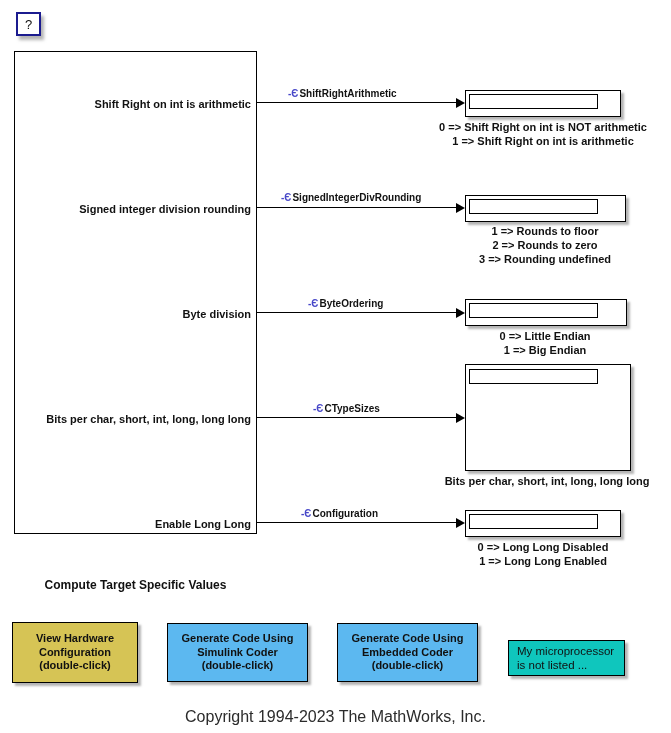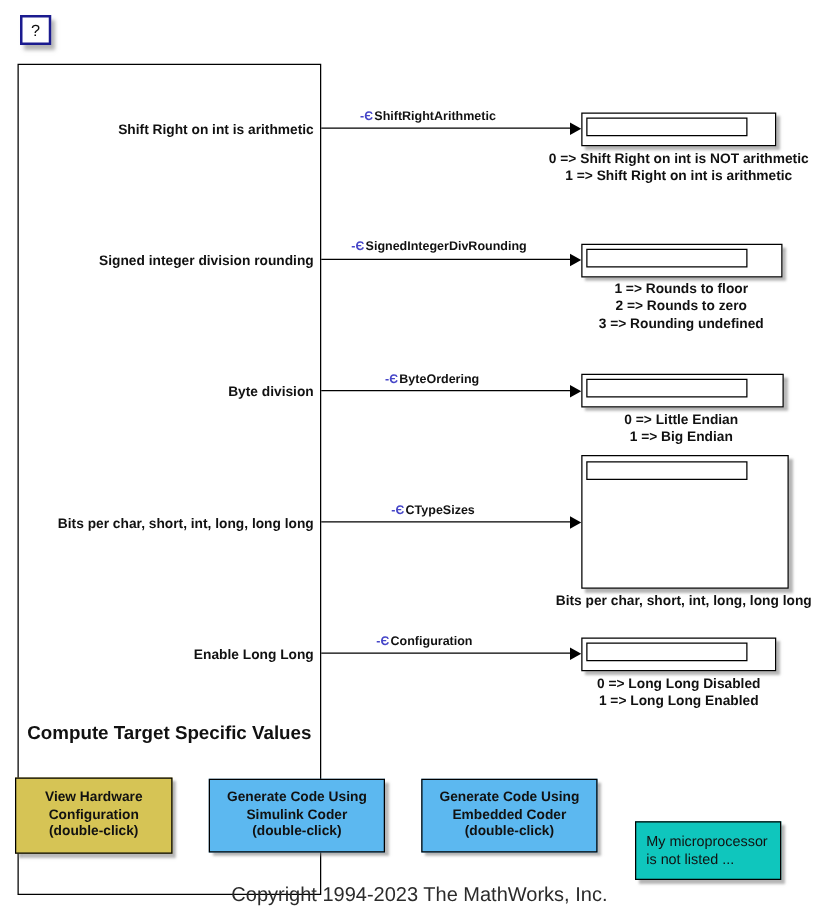--- a/index.html
+++ b/index.html
@@ -19,35 +19,35 @@
     left: 16px; top: 12px; width: 25px; height: 24px;
     background: #ffffff;
     border: 2px solid #1b1b8f;
     box-shadow: 3px 4px 3px rgba(120,120,120,0.55);
     display: flex; align-items: center; justify-content: center;
     font-size: 13px; color: #111;
   }
 
   
   .subsystem {
-    left: 14px; top: 51px; width: 243px; height: 665px;
+    left: 14px; top: 51px; width: 243px; height: 483px;
     background: #ffffff;
     border: 1.4px solid #000000;
   }
   .port-label {
     position: absolute;
     right: 5px;
     height: 14px; line-height: 14px;
     font-size: 11px; font-weight: bold; color: #111;
     white-space: nowrap;
   }
   .subsystem-label {
     left: 14px; top: 578px; width: 243px;
     text-align: center;
-    font-size: 15px; font-weight: bold; color: #111;
+    font-size: 12px; font-weight: bold; color: #111;
   }
 
   
   .sig-line { background: #000; height: 1.4px; }
   .arrowhead {
     width: 0; height: 0;
     border-top: 5px solid transparent;
     border-bottom: 5px solid transparent;
     border-left: 9px solid #000;
   }
@@ -181,18 +181,18 @@
 
   <div class="abs dc-button" style="left: 12px; top: 622px; width: 126px; height: 61px; background-color: rgb(214, 196, 85);">View Hardware
 Configuration
 (double-click)</div>
   <div class="abs dc-button" style="left: 167px; top: 623px; width: 141px; height: 59px; background-color: rgb(92, 184, 240);">Generate Code Using
 Simulink Coder
 (double-click)</div>
   <div class="abs dc-button" style="left: 337px; top: 623px; width: 141px; height: 59px; background-color: rgb(92, 184, 240);">Generate Code Using
 Embedded Coder
 (double-click)</div>
-  <div class="abs dc-button plain" style="left: 508px; top: 657px; width: 117px; height: 47px; background-color: rgb(15, 198, 189);">My microprocessor
+  <div class="abs dc-button plain" style="left: 508px; top: 640px; width: 117px; height: 36px; background-color: rgb(15, 198, 189);">My microprocessor
 is not listed ...</div>
 
   <div class="abs copyright">Copyright 1994-2023 The MathWorks, Inc.</div>
 
 </div>
 
 </body></html>

